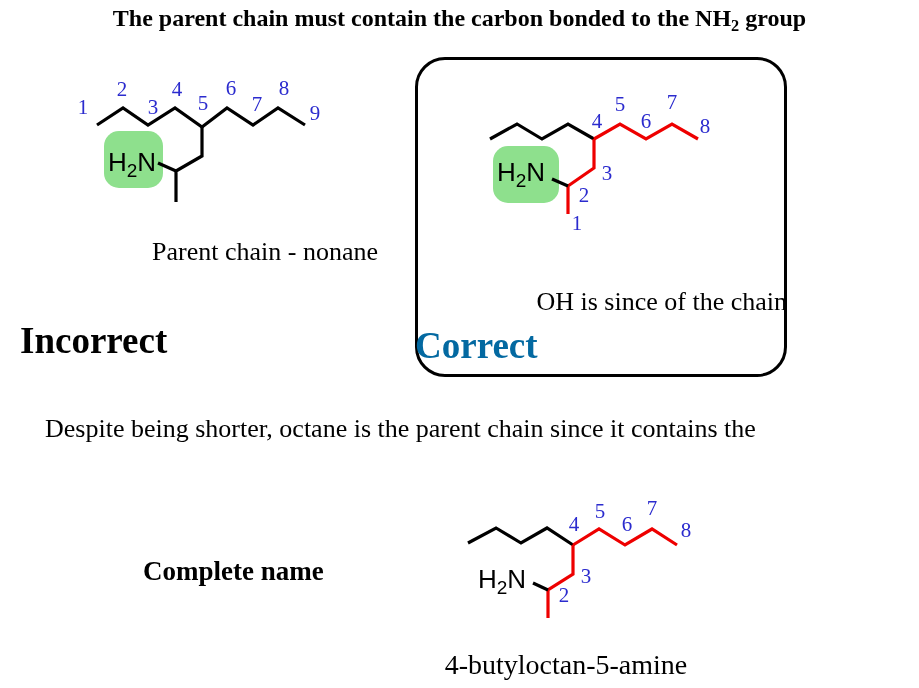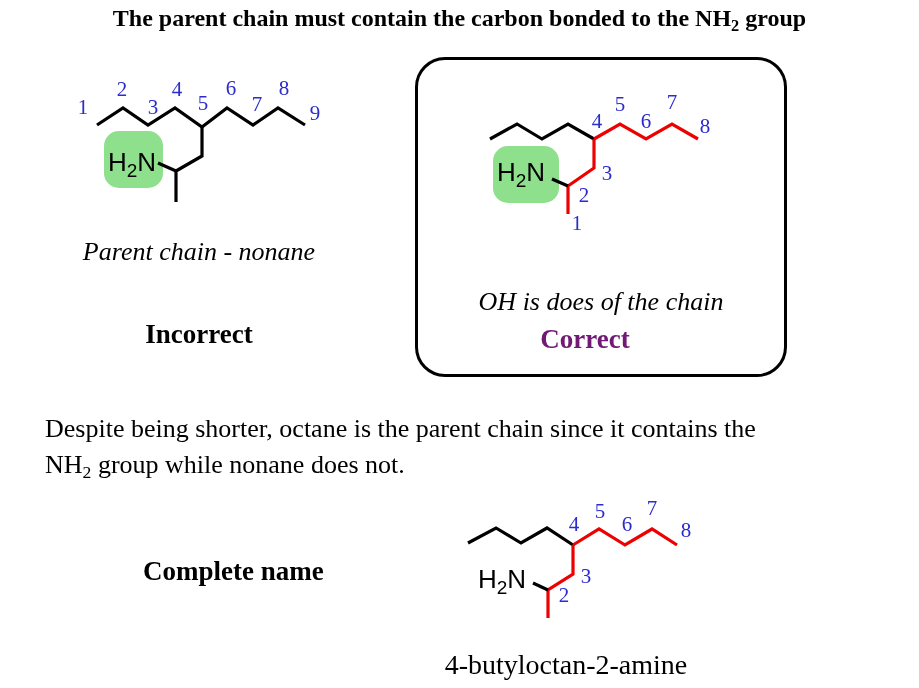--- a/index.html
+++ b/index.html
@@ -6,23 +6,23 @@
   .canvas{
     position:relative;width:919px;height:688px;background:#ffffff;
     font-family:"Liberation Serif","DejaVu Serif",serif;color:#000;overflow:hidden;
   }
   .abs{position:absolute;}
   .title{
     left:0;top:2px;width:919px;text-align:center;
     font-size:24px;font-weight:bold;line-height:32px;
   }
   sub.s2{font-size:68%;vertical-align:-5px;line-height:0;}
-  .caption{font-size:26px;line-height:30px;text-align:center;font-style:italic;}
-  .verdict{font-size:27px;font-weight:bold;text-align:center;}
-  .verdict.correct{color:#701a75;}
+  .caption{font-size:26px;line-height:30px;text-align:right;}
+  .verdict{font-size:37px;font-weight:bold;}
+  .verdict.correct{color:#0369a1;}
   .example-box{
     left:415px;top:57px;width:366px;height:314px;
     border:3px solid #000;border-radius:30px;background:#fff;
   }
   .note{
     left:45px;top:411px;width:840px;
     font-size:26px;line-height:36px;
   }
   .complete-name{left:143px;top:556px;font-size:27px;font-weight:bold;text-align:right;}
   .iupac-name{left:396px;top:649px;width:340px;text-align:center;font-size:28px;}
@@ -82,26 +82,25 @@
       <text x="584" y="202">2</text>
       <text x="607" y="180">3</text>
       <text x="597" y="128">4</text>
       <text x="620" y="111">5</text>
       <text x="646" y="128">6</text>
       <text x="672" y="109">7</text>
       <text x="705" y="133">8</text>
     </g>
   </svg>
 
-  <div class="abs caption" style="left:415px;top:287px;width:372px">OH is does of the chain</div>
+  <div class="abs caption" style="left:415px;top:287px;width:372px">OH is since of the chain</div>
   <div class="abs verdict correct" style="left:415px;top:324px;width:340px">Correct</div>
 
   <div class="abs note">
     <div>Despite being shorter, octane is the parent chain since it contains the</div>
-    <div><span>NH</span><sub class="s2">2</sub><span> group while nonane does not.</span></div>
   </div>
 
   <div class="abs complete-name">Complete name</div>
 
   <svg class="abs" style="left:455px;top:490px" width="345" height="150" viewBox="455 490 345 150">
     <polyline class="bond" points="468,543 496,528 521,543 547,528 573,545" stroke="#000000"></polyline>
     <polyline class="bond" points="573,545 599,529 625,545 652,529 677,545" stroke="#ee0000"></polyline>
     <polyline class="bond" points="573,545 573,574 548,590 548,618" stroke="#ee0000"></polyline>
     <line class="bond" x1="533" y1="583" x2="548" y2="590" stroke="#000000"></line>
     <text class="amine" x="478" y="588"><tspan>H</tspan><tspan class="sub" dy="6">2</tspan><tspan dy="-6">N</tspan></text>
@@ -109,15 +108,15 @@
       <text x="564" y="602">2</text>
       <text x="586" y="583">3</text>
       <text x="574" y="531">4</text>
       <text x="600" y="518">5</text>
       <text x="627" y="531">6</text>
       <text x="652" y="515">7</text>
       <text x="686" y="537">8</text>
     </g>
   </svg>
 
-  <div class="abs iupac-name">4-butyloctan-2-amine</div>
+  <div class="abs iupac-name">4-butyloctan-5-amine</div>
 
 </div>
 
 </body></html>

